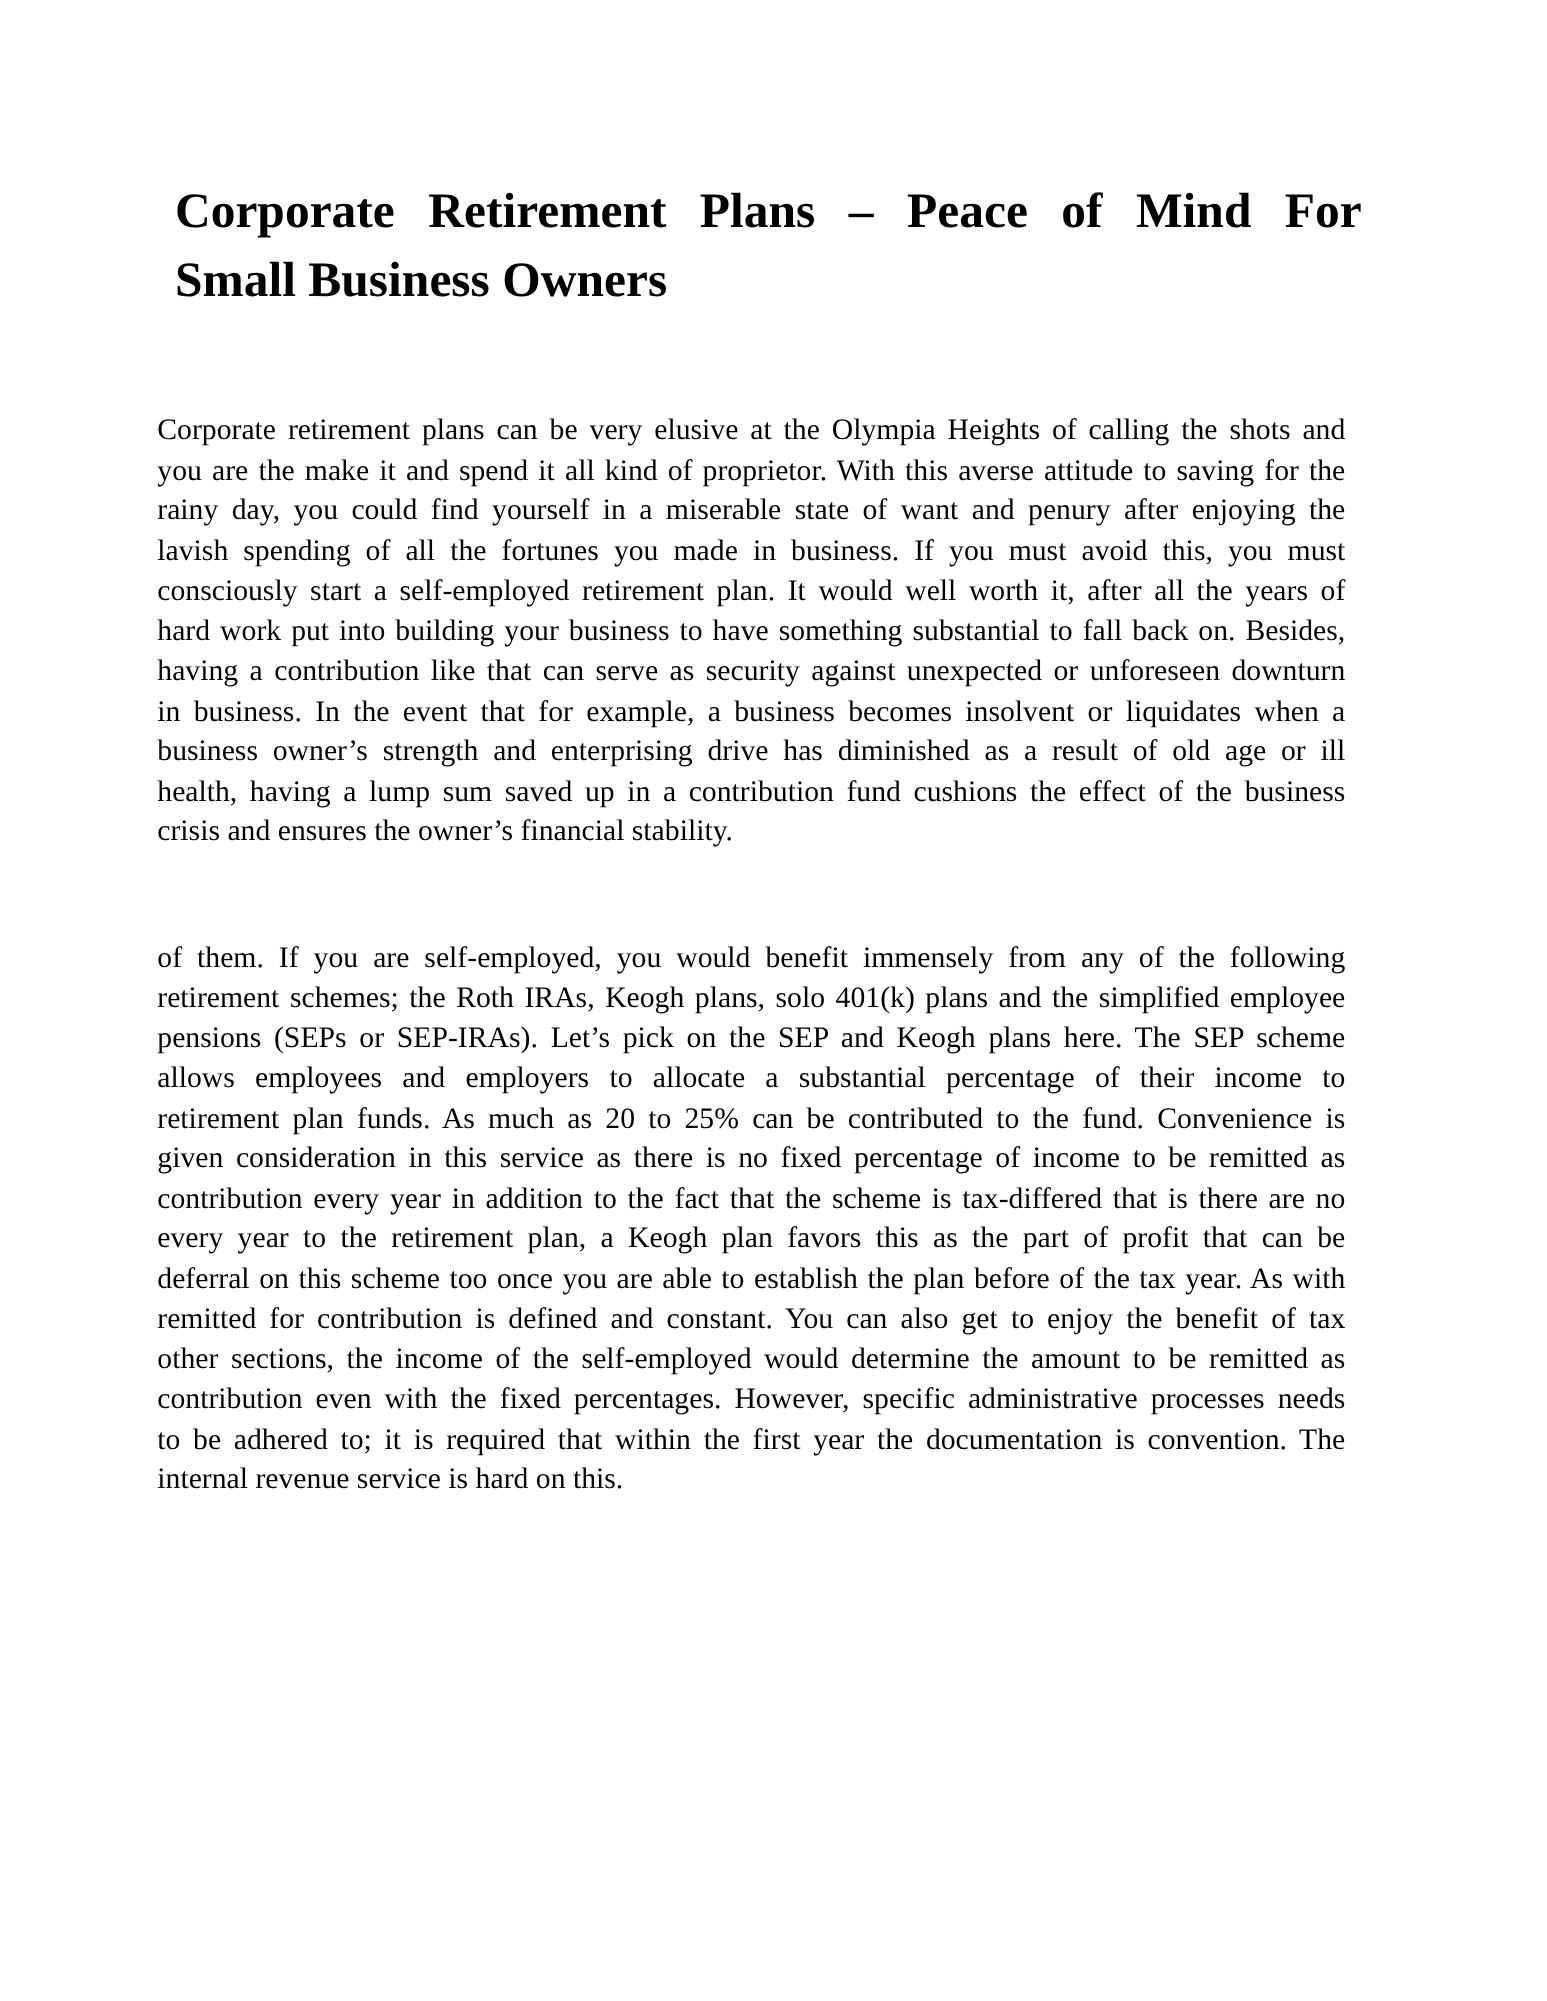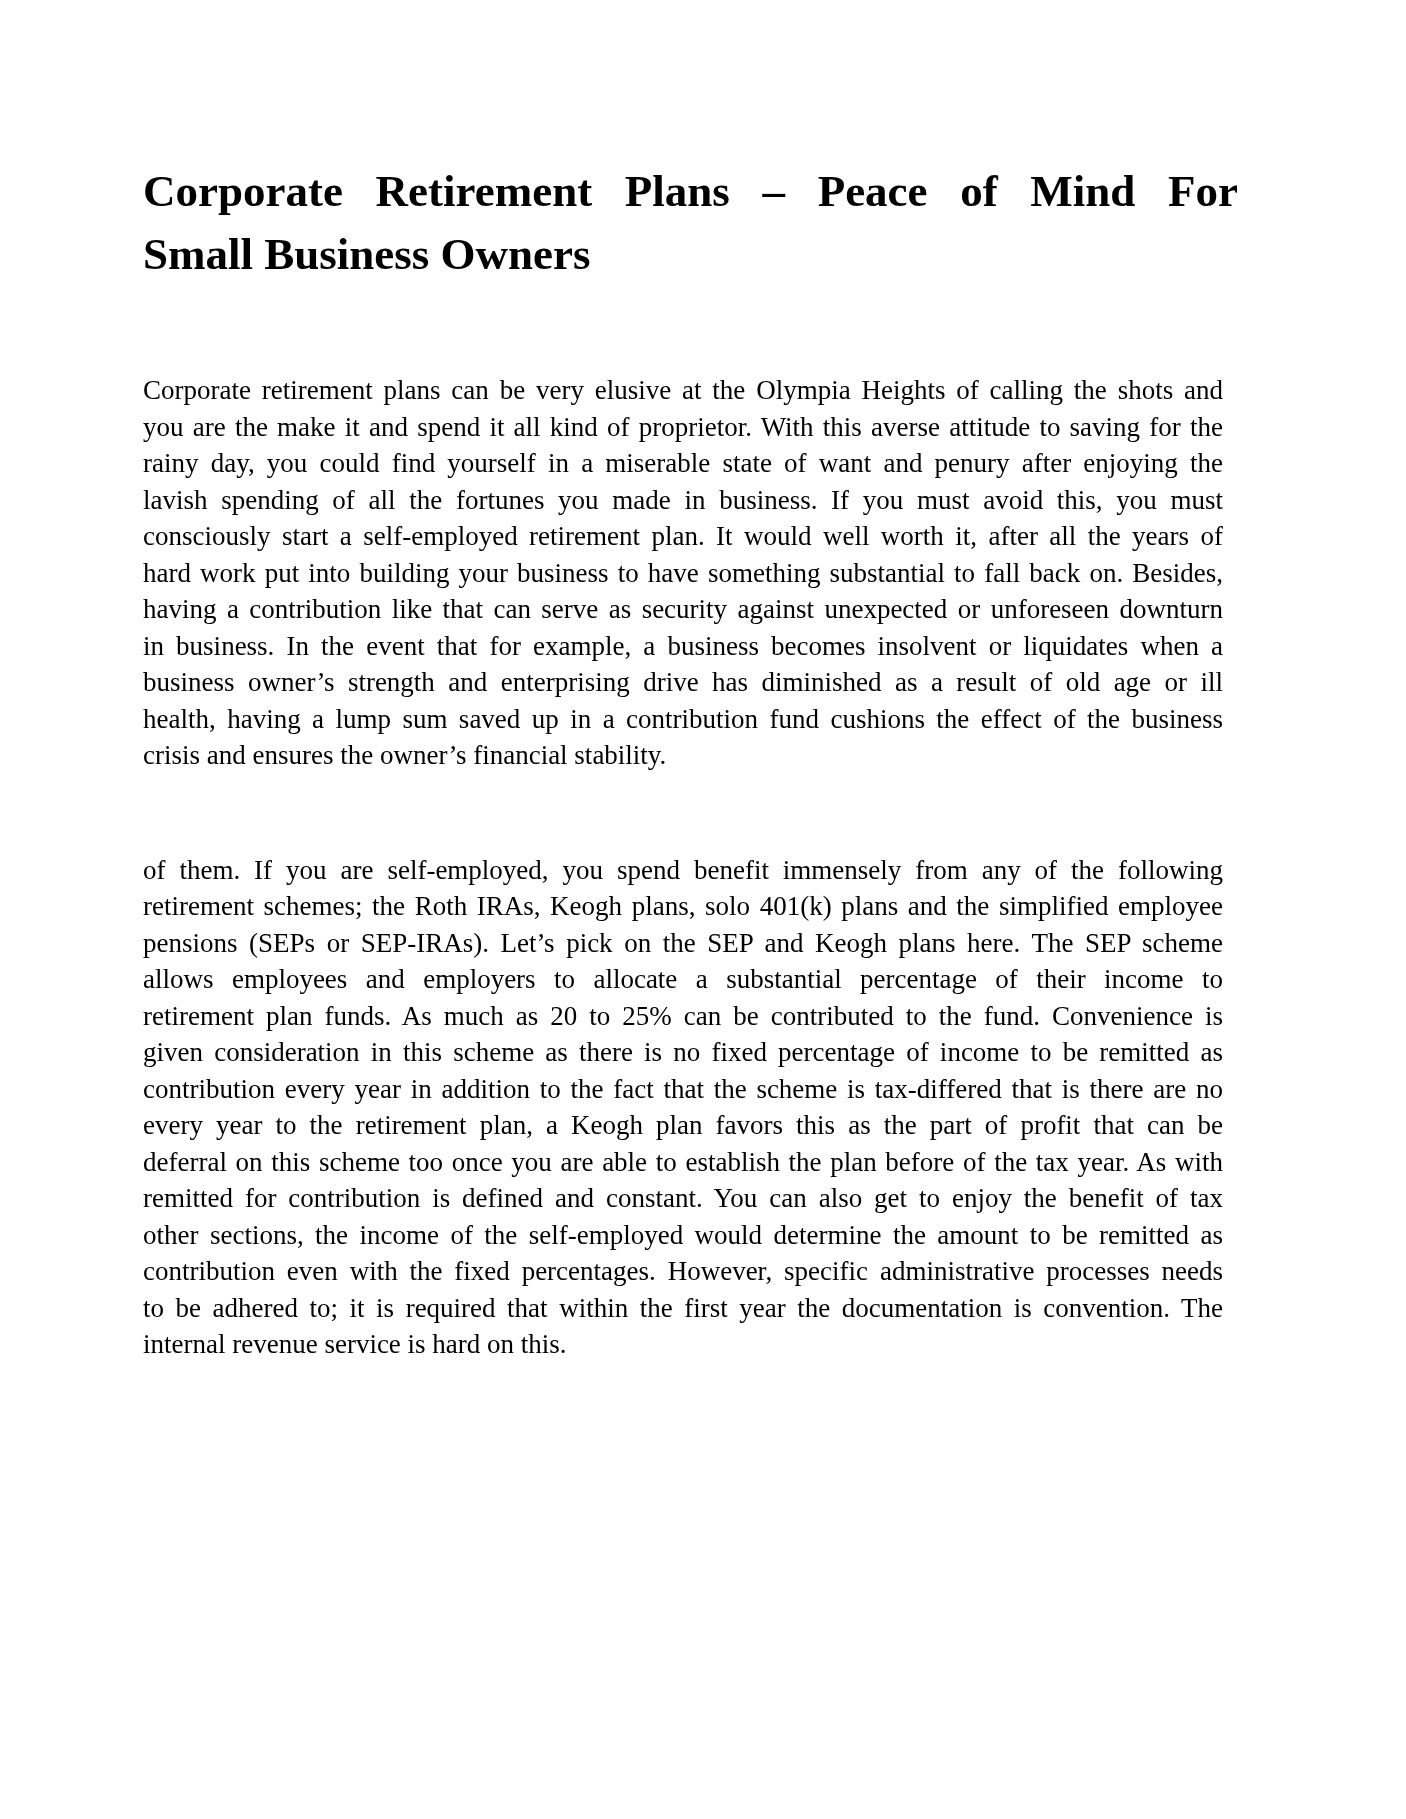--- a/index.html
+++ b/index.html
@@ -12,21 +12,21 @@
     width: 1406px;
     height: 1819px;
     box-sizing: border-box;
     background: #ffffff;
     color: #000000;
     font-family: "Liberation Serif", "DejaVu Serif", serif;
     padding: 160px 168px 0 143px;
     overflow: hidden;
   }
   .title {
-    margin: 0 0 86px 0;
+    margin: 0 0 86px 16px;
     font-size: 45px;
     line-height: 63px;
     font-weight: bold;
     letter-spacing: 0;
   }
   .tline {
     text-align: justify;
     text-align-last: justify;
   }
   .tline.last {
@@ -67,26 +67,26 @@
         <div class="line">lavish spending of all the fortunes you made in business. If you must avoid this, you must</div>
         <div class="line">consciously start a self-employed retirement plan. It would well worth it, after all the years of</div>
         <div class="line">hard work put into building your business to have something substantial to fall back on. Besides,</div>
         <div class="line">having a contribution like that can serve as security against unexpected or unforeseen downturn</div>
         <div class="line">in business. In the event that for example, a business becomes insolvent or liquidates when a</div>
         <div class="line">business owner’s strength and enterprising drive has diminished as a result of old age or ill</div>
         <div class="line">health, having a lump sum saved up in a contribution fund cushions the effect of the business</div>
         <div class="line last">crisis and ensures the owner’s financial stability.</div>
       </div>
       <div class="paragraph">
-        <div class="line">of them. If you are self-employed, you spend benefit immensely from any of the following</div>
+        <div class="line">of them. If you are self-employed, you would benefit immensely from any of the following</div>
         <div class="line">retirement schemes; the Roth IRAs, Keogh plans, solo 401(k) plans and the simplified employee</div>
         <div class="line">pensions (SEPs or SEP-IRAs). Let’s pick on the SEP and Keogh plans here. The SEP scheme</div>
         <div class="line">allows employees and employers to allocate a substantial percentage of their income to</div>
         <div class="line">retirement plan funds. As much as 20 to 25% can be contributed to the fund. Convenience is</div>
-        <div class="line">given consideration in this scheme as there is no fixed percentage of income to be remitted as</div>
+        <div class="line">given consideration in this service as there is no fixed percentage of income to be remitted as</div>
         <div class="line">contribution every year in addition to the fact that the scheme is tax-differed that is there are no</div>
         <div class="line">every year to the retirement plan, a Keogh plan favors this as the part of profit that can be</div>
         <div class="line">deferral on this scheme too once you are able to establish the plan before of the tax year. As with</div>
         <div class="line">remitted for contribution is defined and constant. You can also get to enjoy the benefit of tax</div>
         <div class="line">other sections, the income of the self-employed would determine the amount to be remitted as</div>
         <div class="line">contribution even with the fixed percentages. However, specific administrative processes needs</div>
         <div class="line">to be adhered to; it is required that within the first year the documentation is convention. The</div>
         <div class="line last">internal revenue service is hard on this.</div>
       </div>
     </div>

